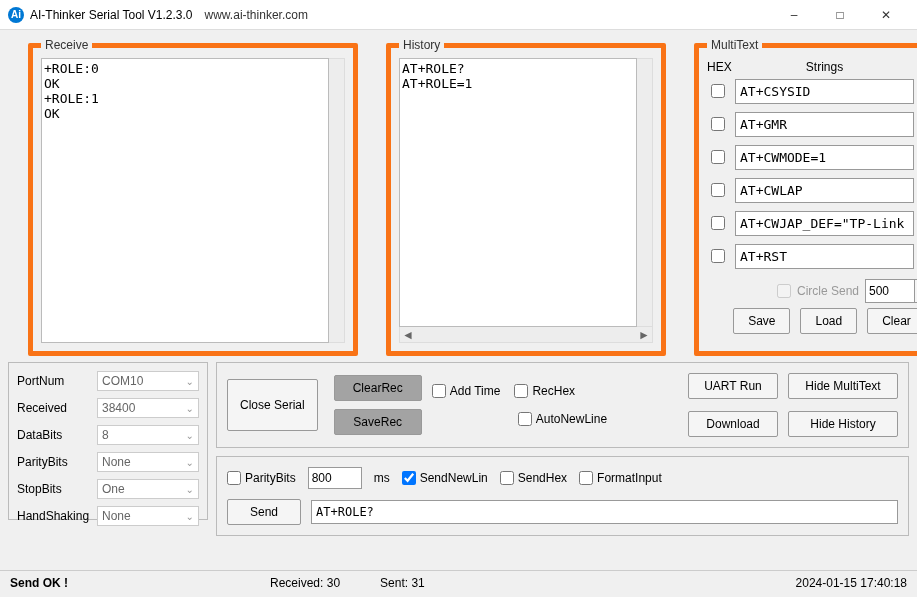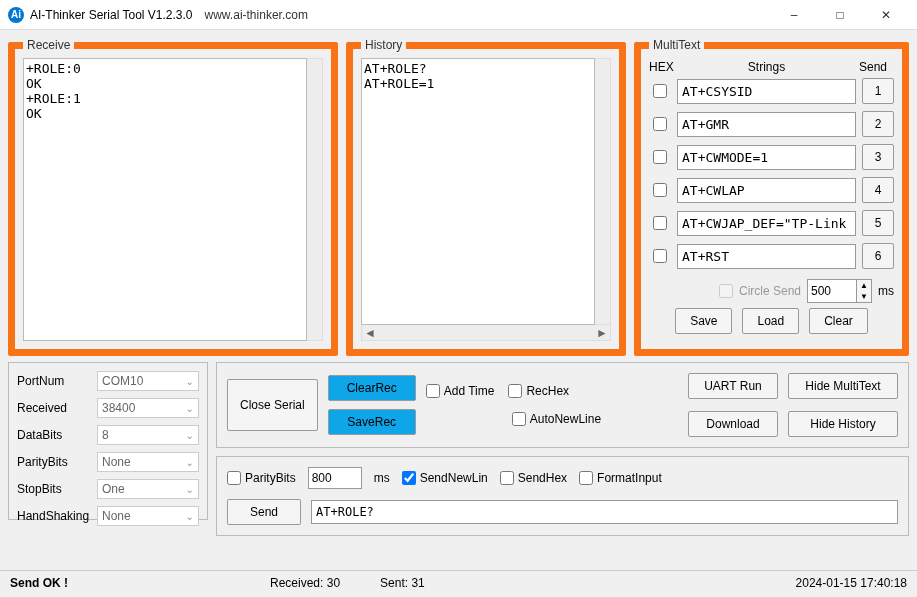--- a/index.html
+++ b/index.html
@@ -9,21 +9,21 @@
     .titlebar .icon { width: 16px; height: 16px; background: #0078d4; border-radius: 50%; display: flex; align-items: center; justify-content: center; color: #fff; font-size: 10px; font-weight: bold; }
     .titlebar .title { margin-left: 6px; flex: 0 0 auto; }
     .titlebar .url { margin-left: 12px; color: #333; }
     .titlebar .spacer { flex: 1; }
     .titlebar .winbtn { width: 46px; height: 30px; display: flex; align-items: center; justify-content: center; color: #333; }
     
     .main { padding: 8px; display: flex; flex-direction: column; gap: 6px; height: 540px; }
     
     .row1 { display: flex; gap: 8px; height: 318px; }
     
-    fieldset { border: 7px solid #f97316; border-radius: 2px; padding: 6px 8px 8px 8px; background: #f0f0f0; position: relative; }
+    fieldset { border: 5px solid #f97316; border-radius: 2px; padding: 6px 8px 8px 8px; background: #f0f0f0; position: relative; margin-left: 20px; }
     legend { padding: 0 4px; color: #333; font-size: 12px; }
     
     .receive-box { flex: 0 0 330px; display: flex; flex-direction: column; }
     .history-box { flex: 0 0 280px; display: flex; flex-direction: column; }
     .multitext-box { flex: 1; display: flex; flex-direction: column; }
     
     .textarea-wrap { flex: 1; display: flex; position: relative; }
     .textarea-wrap textarea { flex: 1; resize: none; border: 1px solid #bbb; background: #fff; padding: 2px; font-family: "SimSun", monospace; font-size: 13px; white-space: pre; overflow: auto; }
     .scroll-v { width: 16px; background: #ededed; border: 1px solid #ddd; border-left: none; }
     .scroll-h { height: 16px; background: #ededed; border: 1px solid #ddd; border-top: none; display: flex; justify-content: space-between; align-items: center; padding: 0 2px; color: #666; }
@@ -56,21 +56,21 @@
     .port-row { display: flex; align-items: center; gap: 4px; }
     .port-row .lbl { width: 76px; }
     .port-row .combo { flex: 1; display: flex; border: 1px solid #ccc; background: #fff; align-items: center; padding: 2px 4px; color: #666; }
     .port-row .combo .arrow { margin-left: auto; color: #999; font-size: 10px; }
     
     .right-col { flex: 1; display: flex; flex-direction: column; gap: 8px; }
     
     .actions-panel { border: 1px solid #bbb; padding: 10px; display: flex; align-items: center; gap: 10px; }
     .big-btn { padding: 18px 12px; border: 1px solid #999; background: #f5f5f5; border-radius: 2px; }
     .act-col { display: flex; flex-direction: column; gap: 8px; }
-    .act-col button { padding: 5px 18px; border: 1px solid #999; background: #0ea5e9; border-radius: 2px; }
+    .act-col button { padding: 5px 18px; border: 1px solid #999; background: #a3a3a3; border-radius: 2px; margin-left: 6px; }
     .chk-grid { display: flex; flex-direction: column; gap: 14px; }
     .chk-row { display: flex; gap: 14px; align-items: center; }
     .chk { display: flex; align-items: center; gap: 4px; }
     .chk input { width: 14px; height: 14px; }
     .act-right { margin-left: auto; display: flex; flex-direction: column; gap: 12px; }
     .act-right .r1 { display: flex; gap: 10px; }
     .act-right button { padding: 5px 12px; border: 1px solid #999; background: #f5f5f5; border-radius: 2px; width: 110px; }
     
     .send-panel { border: 1px solid #bbb; padding: 10px; display: flex; flex-direction: column; gap: 10px; }
     .send-r1 { display: flex; gap: 12px; align-items: center; }

